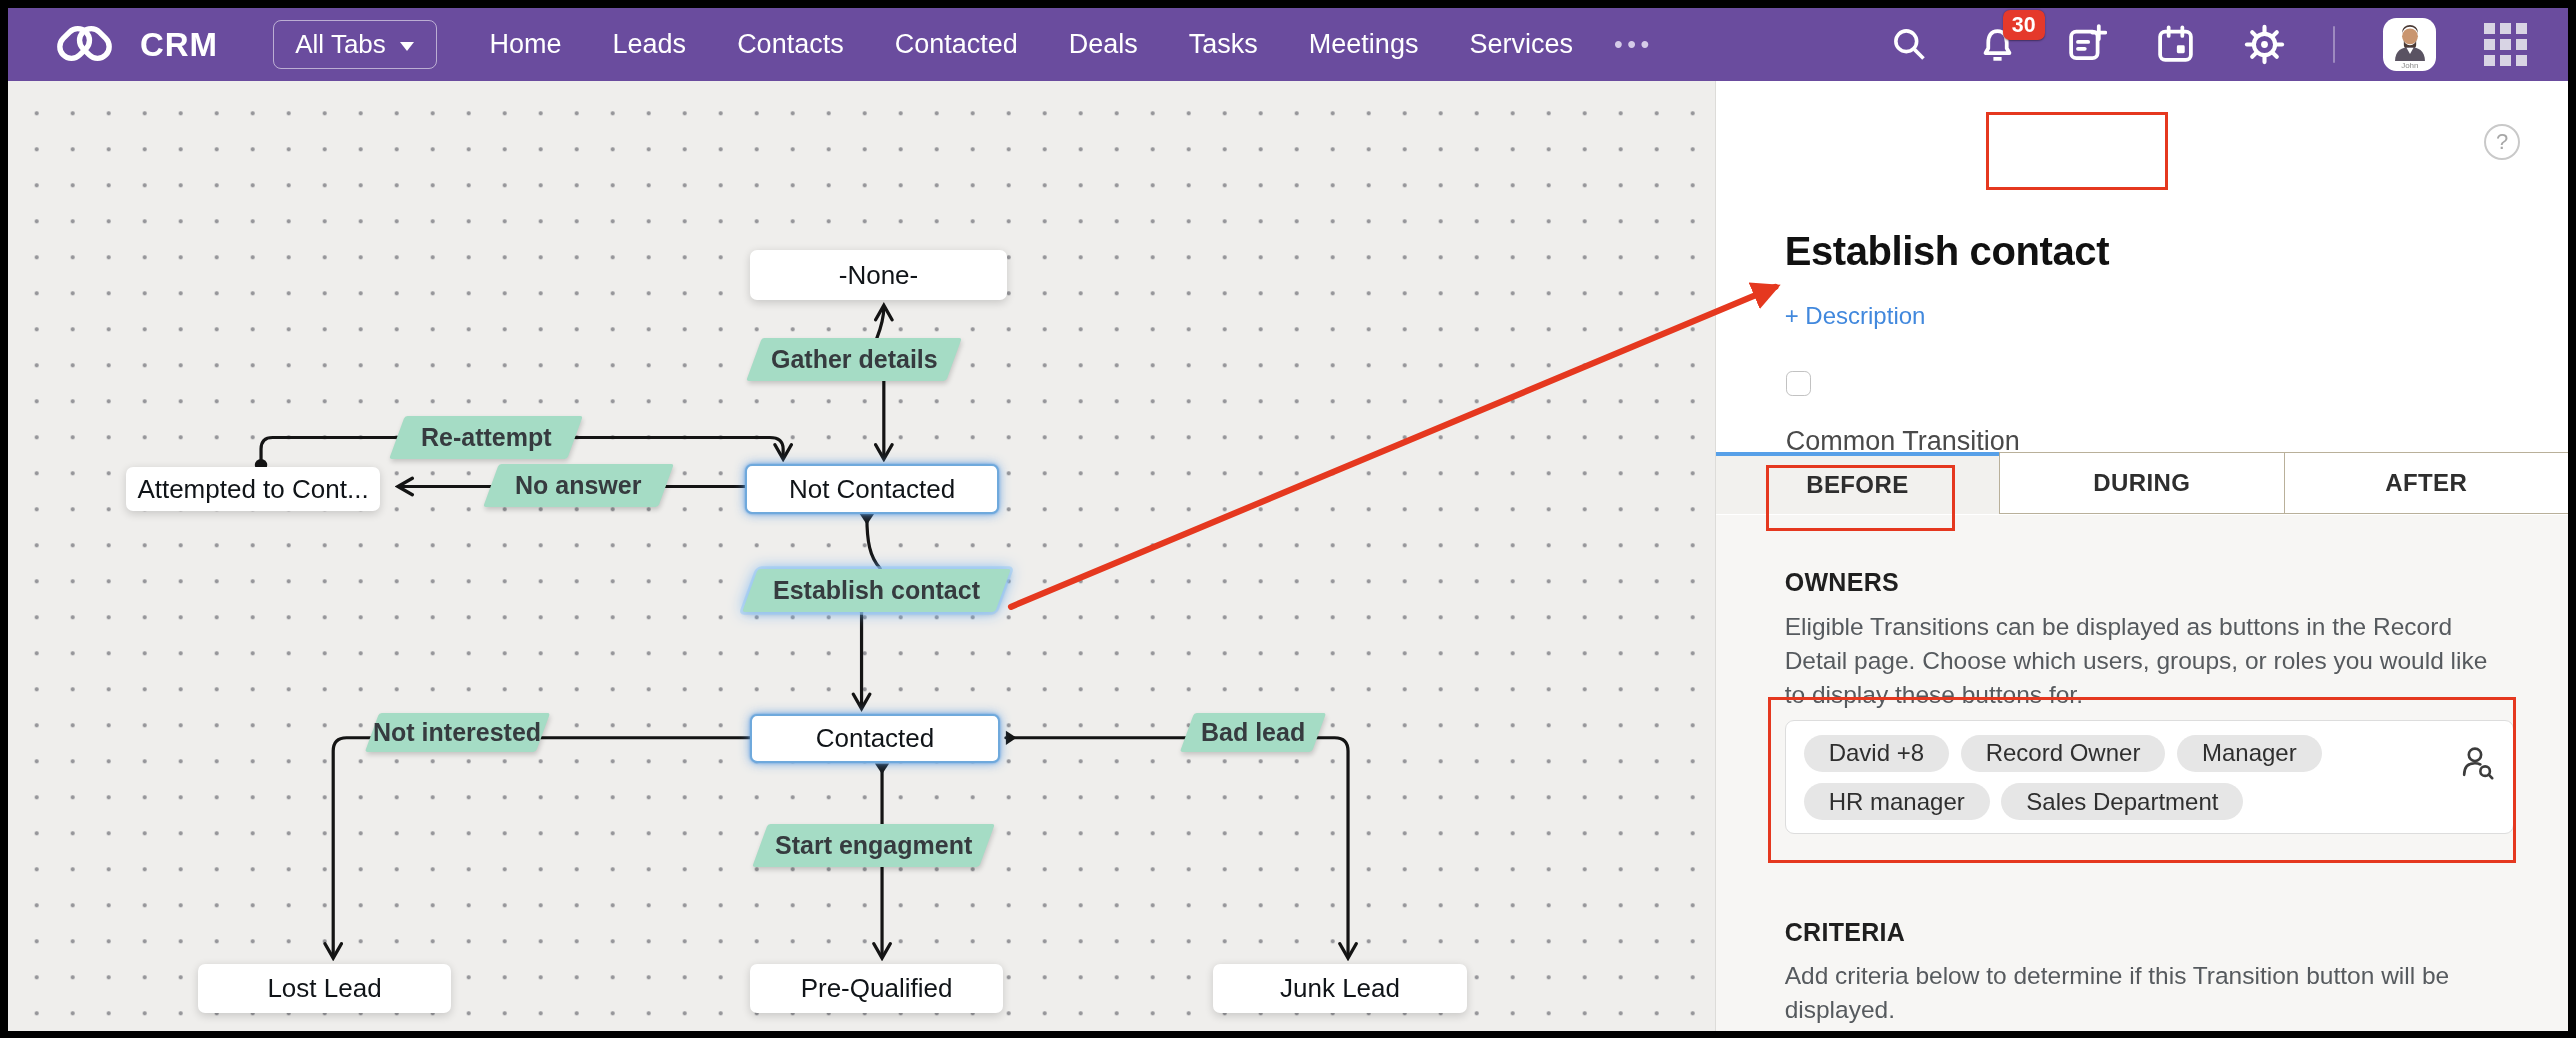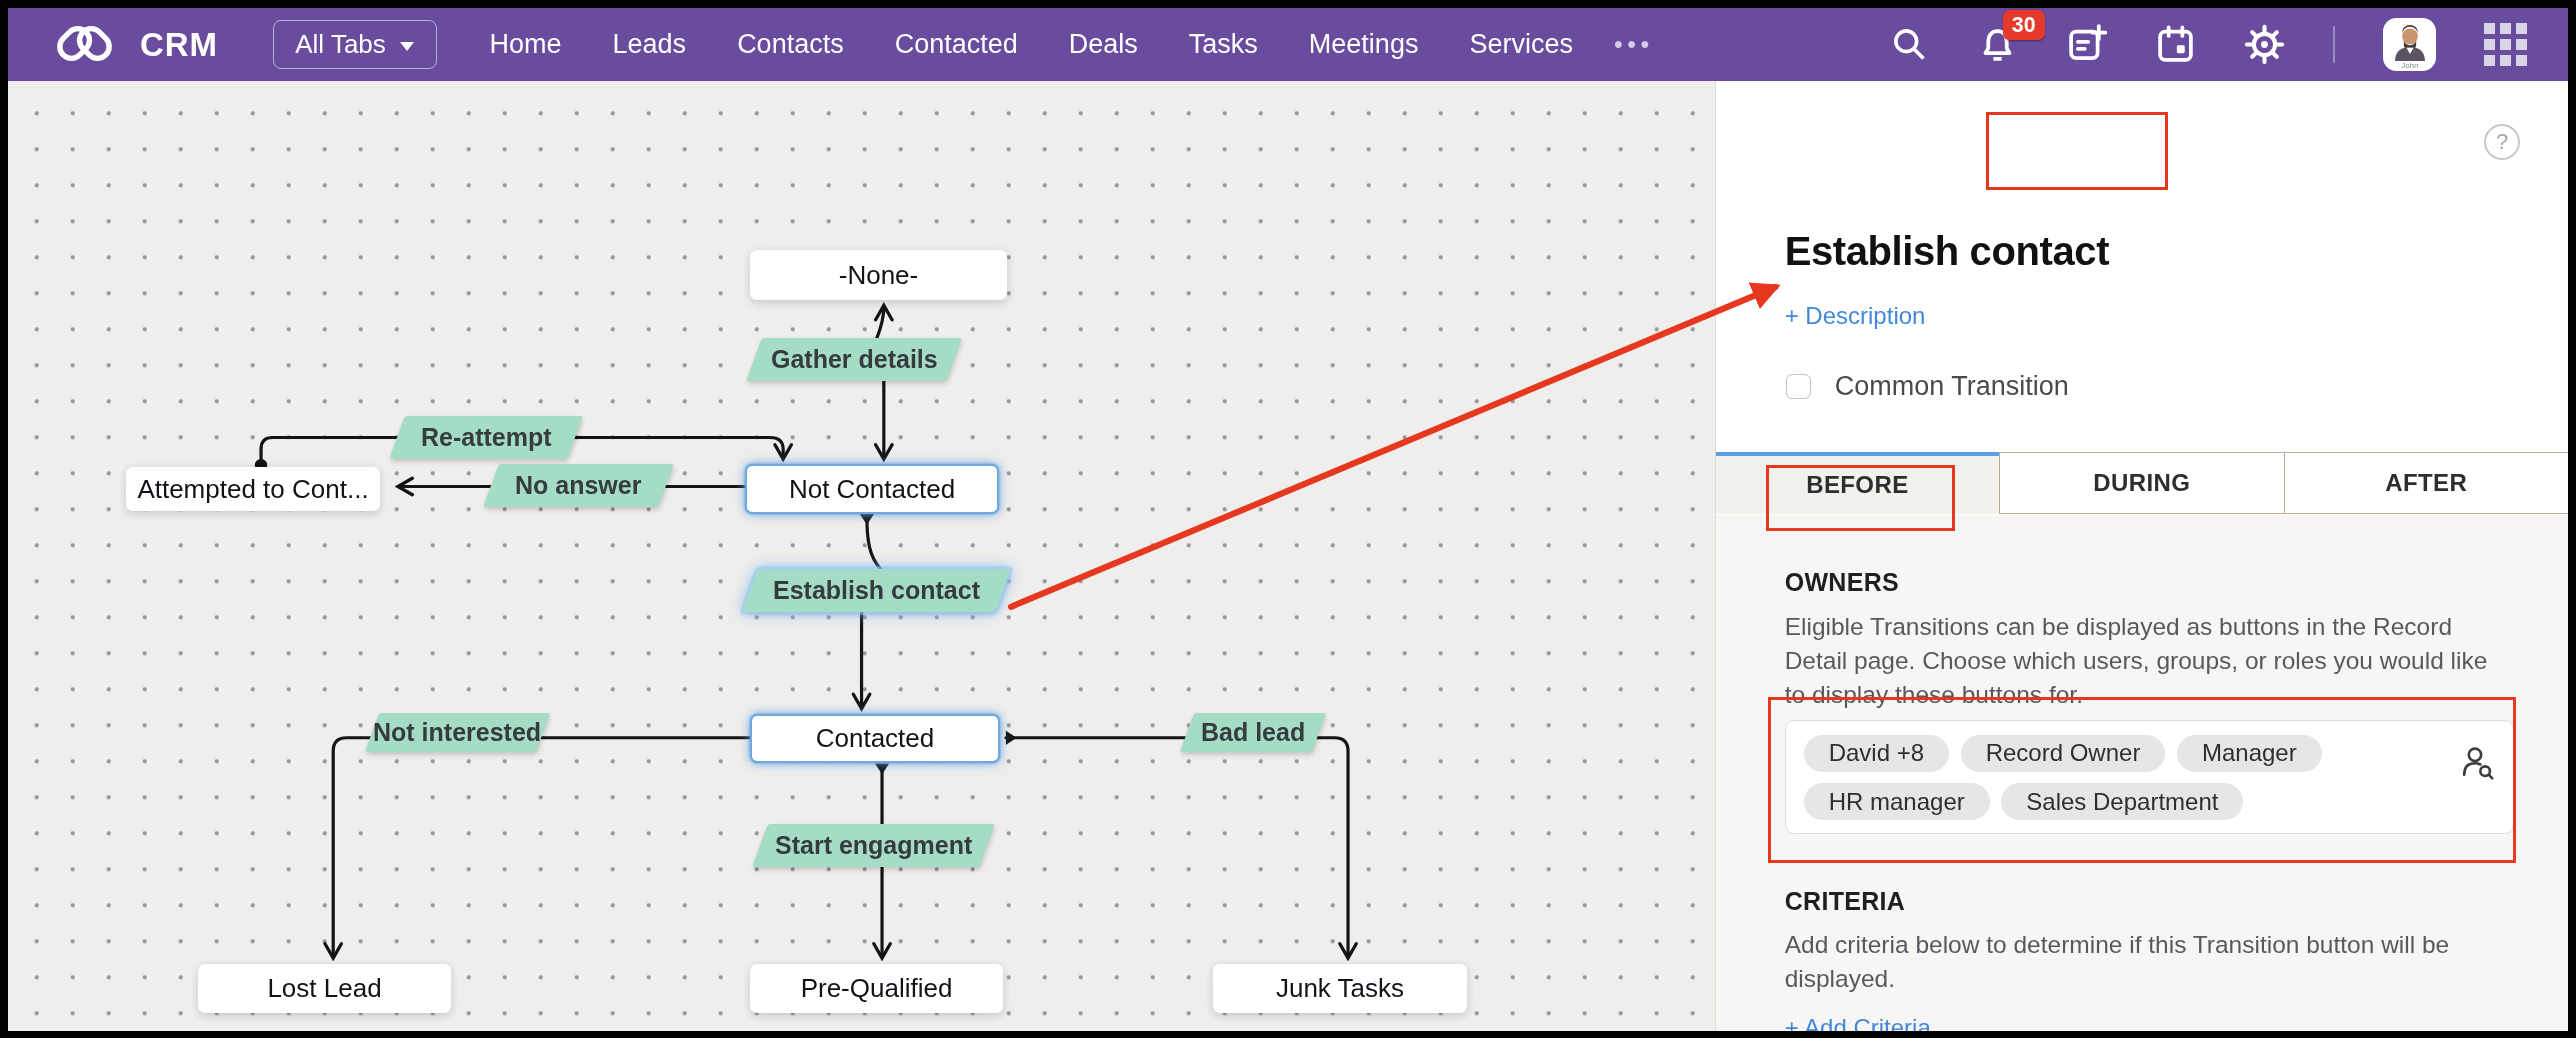--- a/index.html
+++ b/index.html
@@ -98,21 +98,21 @@
   .ptab.first { margin-left: 69px; }
   .ptab.second { margin-left: 46px; }
   .ptab-underline { position: absolute; left: 289px; bottom: -1.8px; width: 153px; height: 5.3px; background: #4d9de0; }
   .help-circle {
     position: absolute; right: 48px; top: 43px; width: 36px; height: 36px;
     border: 2.7px solid #c9c9c9; border-radius: 50%; color: #a7a7a7;
     font-size: 22px; display: flex; align-items: center; justify-content: center; cursor: pointer;
   }
   .panel-title { position: absolute; left: 69px; top: 148px; font-size: 40px; font-weight: 600; color: #111; letter-spacing: -0.4px; }
   .desc-link { position: absolute; left: 69px; top: 221px; font-size: 24px; color: #4188dd; cursor: pointer; }
-  .common-row { position: absolute; left: 70px; top: 290px; display: flex; align-items: center; gap: 24px; }
+  .common-row { position: absolute; left: 70px; top: 290px; display: flex; gap: 30px; flex-direction: column; }
   .checkbox { width: 25px; height: 25px; border: 1.8px solid #c2c2c2; border-radius: 6.2px; background: #fff; cursor: pointer; }
   .common-label { font-size: 27px; color: #4a4a4a; }
 
   .phase-row { position: absolute; left: 0; top: 371px; width: 100%; height: 62px; display: flex; }
   .phase-tab {
     flex: 1; display: flex; align-items: center; justify-content: center;
     font-size: 24px; font-weight: bold; color: #2e2e2e; letter-spacing: 0.4px; cursor: pointer;
     background: #fff; border-top: 1.8px solid #b9b09a; border-bottom: 1.8px solid #b9b09a;
   }
   .phase-tab.active {
@@ -130,21 +130,21 @@
     position: relative; margin-top: 8px; width: 729px; height: 114px;
     background: #fff; border: 1.8px solid #ddd; border-radius: 9px; padding: 14.3px 18px;
   }
   .chips-wrap { display: flex; flex-wrap: wrap; gap: 11.6px; width: 624px; }
   .chip {
     background: #e6e6e6; border-radius: 21.4px; padding: 0 25px; height: 37px;
     display: flex; align-items: center; font-size: 24px; color: #2f2f2f;
     white-space: nowrap; cursor: pointer;
   }
   .user-search { position: absolute; right: 18px; top: 23px; cursor: pointer; }
-  .crit-heading { margin-top: 53px; }
+  .crit-heading { margin-top: 84px; }
   .add-link { margin-top: 18px; font-size: 24px; color: #4188dd; cursor: pointer; }
 
   
   .anno { position: absolute; border: 3.6px solid #e5381f; z-index: 45; pointer-events: none; }
   .anno-transitions { left: 270px; top: 31px; width: 182px; height: 78px; }
   .anno-before { left: 50px; top: 384px; width: 189px; height: 66px; }
   .anno-owners { left: 52px; top: 616px; width: 748px; height: 166px; }
 </style>
 </head>
 <body>
@@ -324,21 +324,21 @@
           <div class="node trans" style="left: 752px; top: 743px; width: 227px; height: 43px;">
             <span class="nlabel">Start engagment</span>
           </div>
           <div class="node state" style="left: 190px; top: 883px; width: 253px; height: 49px;">
             <span class="nlabel">Lost Lead</span>
           </div>
           <div class="node state" style="left: 742px; top: 883px; width: 253px; height: 49px;">
             <span class="nlabel">Pre-Qualified</span>
           </div>
           <div class="node state" style="left: 1205px; top: 883px; width: 254px; height: 49px;">
-            <span class="nlabel">Junk Tasks</span>
+            <span class="nlabel">Junk Lead</span>
           </div>
         </div>
     </div>
 
     <aside class="panel">
       <div class="help-circle">?</div>
 
       <div class="panel-title">Establish contact</div>
       <div class="desc-link">+ Description</div>
 

